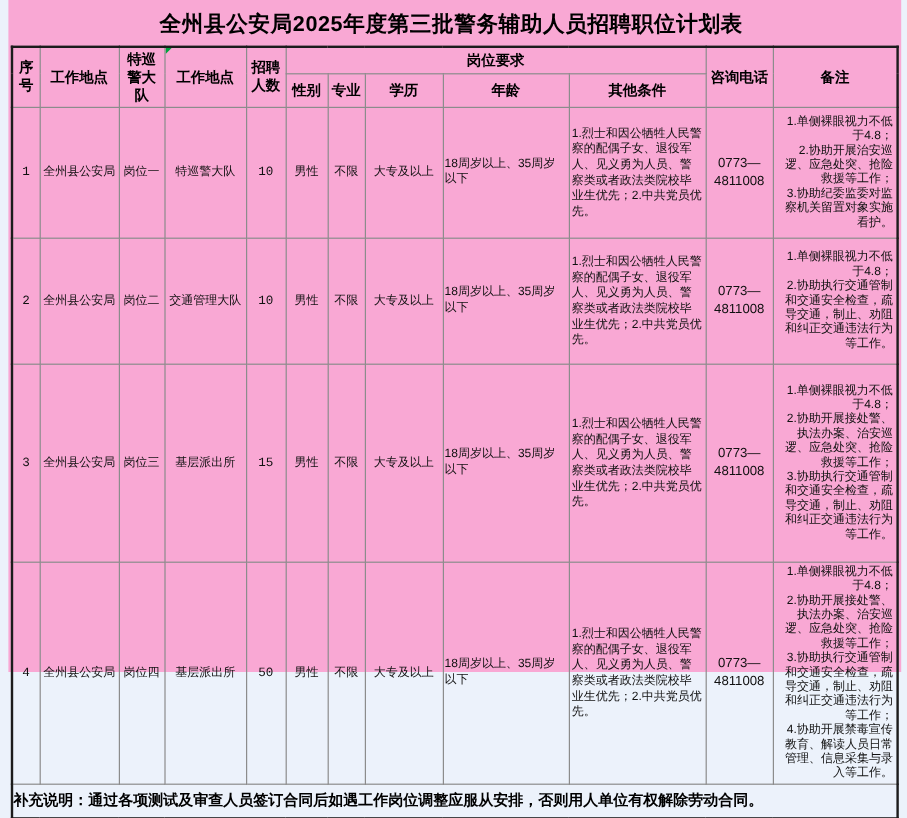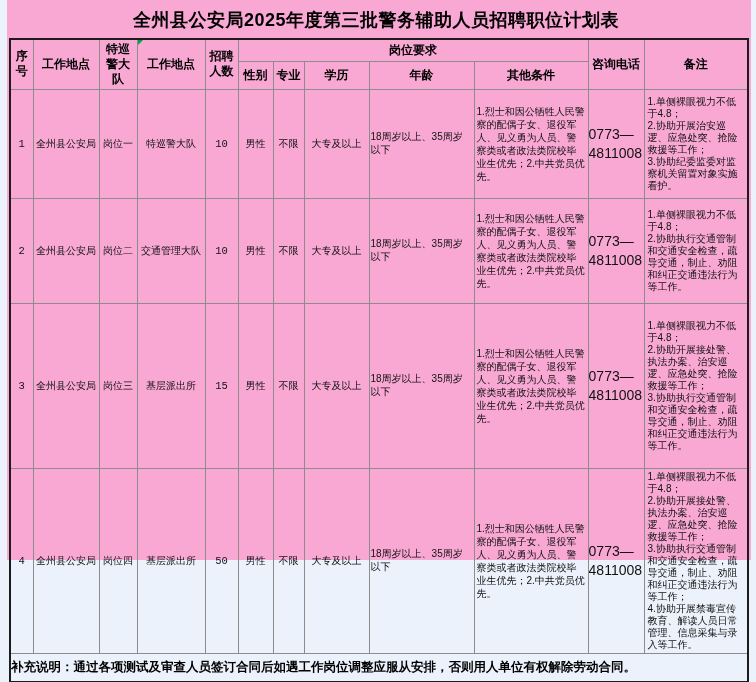--- a/index.html
+++ b/index.html
@@ -33,23 +33,23 @@
   }
   thead th {
     font-size:12px; font-weight:bold; text-align:center; color:#000;
     padding:0 1px; line-height:1.25;
   }
   thead tr.h1 th { border-bottom-color:#8c8c8c; }
   td.c    { font-size:10px; text-align:center; padding:0 1px; line-height:1.2; }
   td.num  { font-size:10.5px; text-align:center; font-family:"Liberation Mono","DejaVu Sans Mono",monospace; }
   td.age  { font-size:10px;  padding:0 1px; line-height:1.25; }
   td.other{ font-size:10px;  text-align:left; padding:1px 2px; line-height:1.3; }
-  td.phone{ font-size:14px;white-space:pre-line; line-height:1.3;
+  td.phone{ font-size:11px;text-align:center; white-space:pre-line; line-height:1.3;
             font-family:"Liberation Sans","DejaVu Sans",sans-serif; }
-  td.remark{ font-size:10px; text-align:left; padding:2px 3px; line-height:12px;
+  td.remark{ font-size:10px; text-align:right; padding:2px 3px; line-height:12px;
             white-space:pre-line; }
   tfoot td {
     font-size:12.5px; font-weight:bold; color:#000;
     border-top:1px solid #a6a6a6;
   }
   th.loc { position:relative; }
   .marker {
     position:absolute; left:0; top:0; width:0; height:0;
     border-top:5px solid #00a33e; border-right:5px solid transparent;
   }

